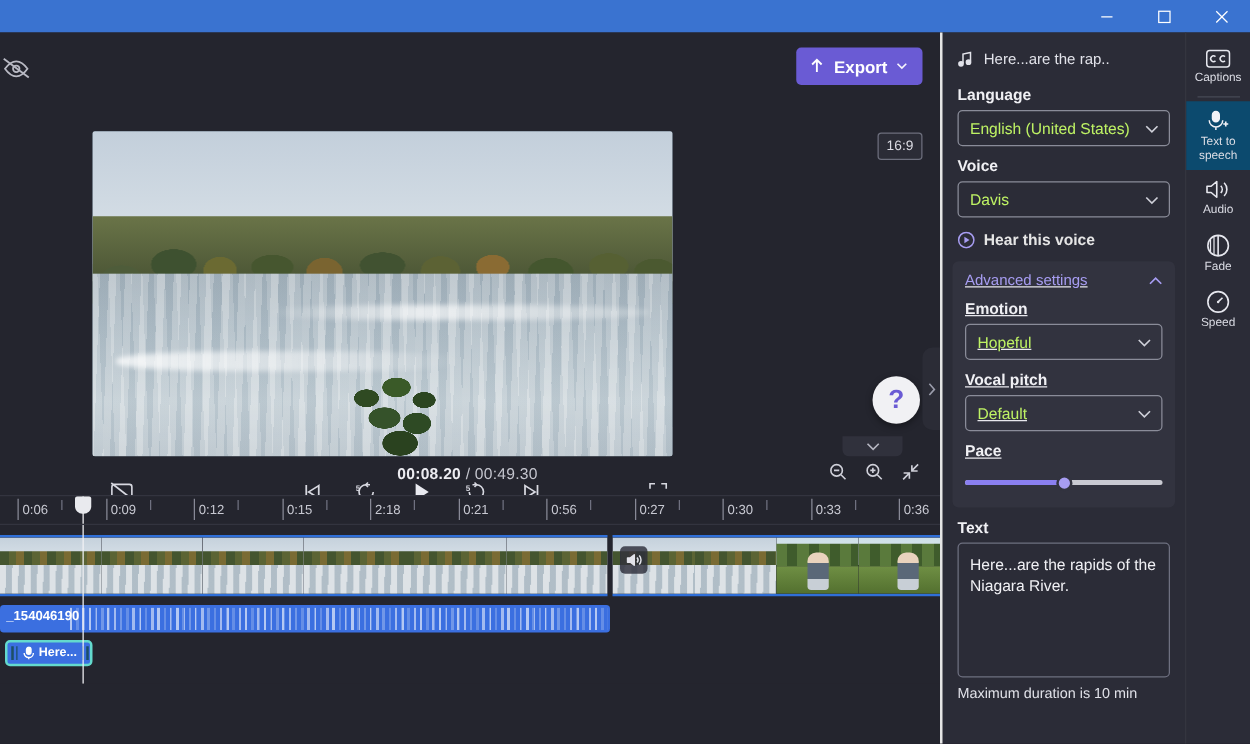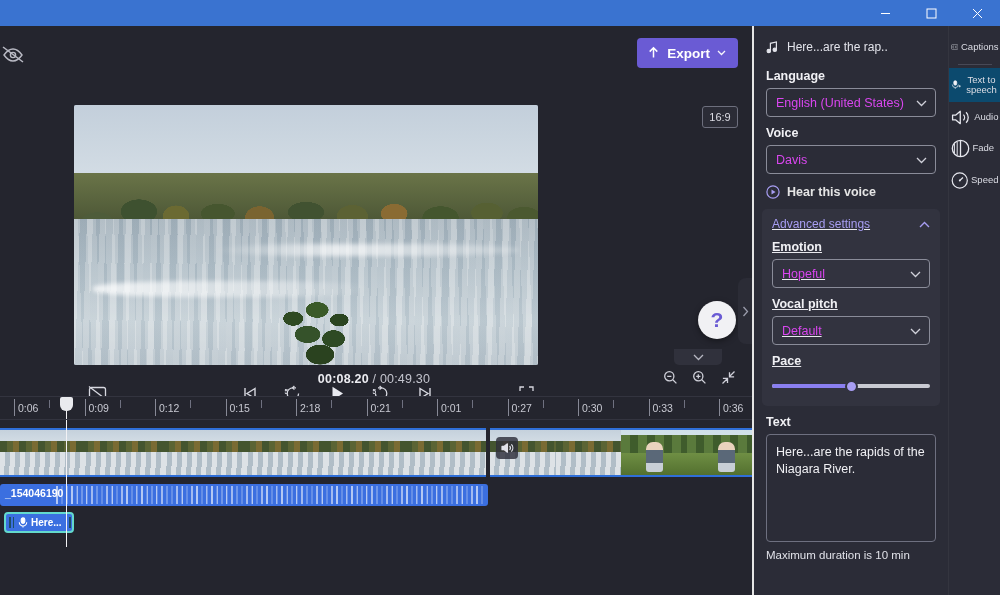--- a/index.html
+++ b/index.html
@@ -228,21 +228,21 @@
     padding: 0 12px;
   }
   .panel-head {
     display: flex; align-items: center; gap: 8px; height: 34px; padding-top: 8px;
     font-size: 12px; color: #e2e3ea;
   }
   .lbl { font-size: 12.5px; font-weight: 700; color: #f0f0f4; margin: 9px 0 5px; }
   .select {
     position: relative; height: 29px; border: 1px solid #8a8c99; border-radius: 4px;
     display: flex; align-items: center; padding: 0 26px 0 9px;
-    font-size: 12.5px; color: #d946ef; background: transparent; cursor: pointer;
+    font-size: 12.5px; color: #bef264; background: transparent; cursor: pointer;
   }
   .select .chev { position: absolute; right: 8px; top: 50%; transform: translateY(-50%); color: #cfd0d9; }
   .hear {
     display: flex; align-items: center; gap: 7px; margin-top: 11px;
     color: #e5e5e5; font-size: 12.5px; font-weight: 700; cursor: pointer;
   }
   .adv-wrap { margin-top: 10px; background: #32333f; border-radius: 5px; padding: 8px 10px 12px; margin-left:-4px; margin-right:-4px;text-decoration:underline; }
   .adv-head {
     display: flex; align-items: center; justify-content: space-between;
     color: #a79df2; font-size: 12px; cursor: pointer;
@@ -264,21 +264,21 @@
   }
   .maxdur { margin-top: 7px; font-size: 11.5px; color: #e0e1e8; }
 
   
   .rail {
     position: absolute; top: 26px; left: 948px; width: 52px; height: 569px;
     background: #2b2c37; border-left: 1px solid #34353f;
     display: flex; flex-direction: column; align-items: center; padding-top: 6px;
   }
   .rail-item {
-    width: 52px; padding: 7px 2px 6px; display: flex; flex-direction: row;
+    width: 52px; padding: 7px 2px 6px; display: flex; flex-direction: column;
     align-items: center; gap: 3px; cursor: pointer; color: #e6e7ee;
   }
   .rail-item.active { background: #0c4a6e; }
   .rail-label { font-size: 9.5px; line-height: 1.1; text-align: center; color: #dcdde5; }
   .rail-sep { width: 34px; height: 1px; background: #474956; margin: 3px 0; }
 </style>
 </head>
 <body>
 
 <div class="app">
@@ -432,21 +432,21 @@
         <div class="tick major" style="left: 225.5px;"></div>
         <div class="rlabel" style="left: 229.5px;">0:15</div>
         <div class="tick" style="left: 260.75px;"></div>
         <div class="tick major" style="left: 296px;"></div>
         <div class="rlabel" style="left: 300px;">2:18</div>
         <div class="tick" style="left: 331.25px;"></div>
         <div class="tick major" style="left: 366.5px;"></div>
         <div class="rlabel" style="left: 370.5px;">0:21</div>
         <div class="tick" style="left: 401.75px;"></div>
         <div class="tick major" style="left: 437px;"></div>
-        <div class="rlabel" style="left: 441px;">0:01</div>
+        <div class="rlabel" style="left: 441px;">0:56</div>
         <div class="tick" style="left: 472.25px;"></div>
         <div class="tick major" style="left: 507.5px;"></div>
         <div class="rlabel" style="left: 511.5px;">0:27</div>
         <div class="tick" style="left: 542.75px;"></div>
         <div class="tick major" style="left: 578px;"></div>
         <div class="rlabel" style="left: 582px;">0:30</div>
         <div class="tick" style="left: 613.25px;"></div>
         <div class="tick major" style="left: 648.5px;"></div>
         <div class="rlabel" style="left: 652.5px;">0:33</div>
         <div class="tick" style="left: 683.75px;"></div>

